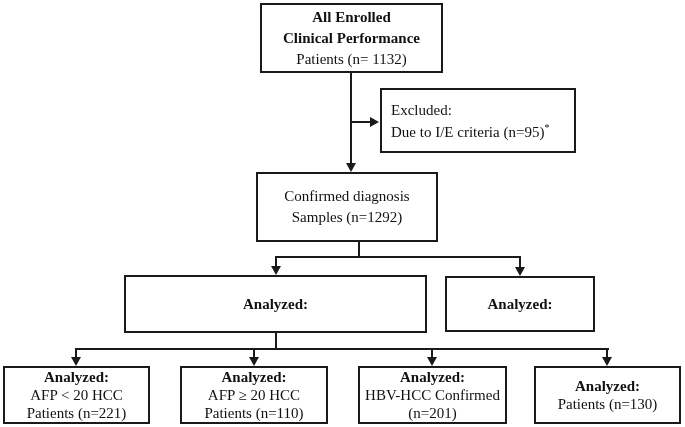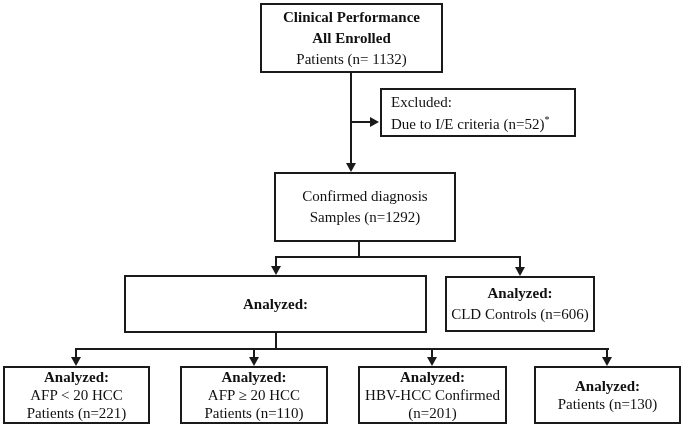--- a/index.html
+++ b/index.html
@@ -41,42 +41,41 @@
     border-bottom:5px solid transparent;
     border-left:9px solid #1a1a1a;
   }
 </style>
 </head>
 <body>
 
 <div id="stage">
 
   <div class="box" style="left:260px;top:3px;width:183px;height:70px;">
+    <span class="bold">All Enrolled</span>
     <span class="bold">Clinical Performance</span>
-    <span class="bold">All Enrolled</span>
     <span>Patients (n= 1132)</span>
   </div>
 
-  <div class="box left" style="left:380px;top:88px;width:196px;height:49px;text-align:center;">
+  <div class="box left" style="left:380px;top:88px;width:196px;height:65px;text-align:center;">
     <span>Excluded:</span>
-    <span><span>Due to I/E criteria (n=52)</span><sup>*</sup></span>
+    <span><span>Due to I/E criteria (n=95)</span><sup>*</sup></span>
   </div>
 
-  <div class="box" style="left:274px;top:172px;width:182px;height:70px;">
+  <div class="box" style="left:256px;top:172px;width:182px;height:70px;">
     <span>Confirmed diagnosis</span>
     <span>Samples (n=1292)</span>
   </div>
 
   <div class="box" style="left:124px;top:275px;width:303px;height:58px;">
     <span class="bold">Analyzed:</span>
   </div>
 
   <div class="box" style="left:445px;top:276px;width:150px;height:56px;">
     <span class="bold">Analyzed:</span>
-    <span>CLD Controls (n=606)</span>
   </div>
 
   <div class="box tight" style="left:3px;top:366px;width:147px;height:58px;">
     <span class="bold">Analyzed:</span>
     <span>AFP &lt; 20 HCC</span>
     <span>Patients (n=221)</span>
   </div>
 
   <div class="box tight" style="left:180px;top:366px;width:148px;height:58px;">
     <span class="bold">Analyzed:</span>

